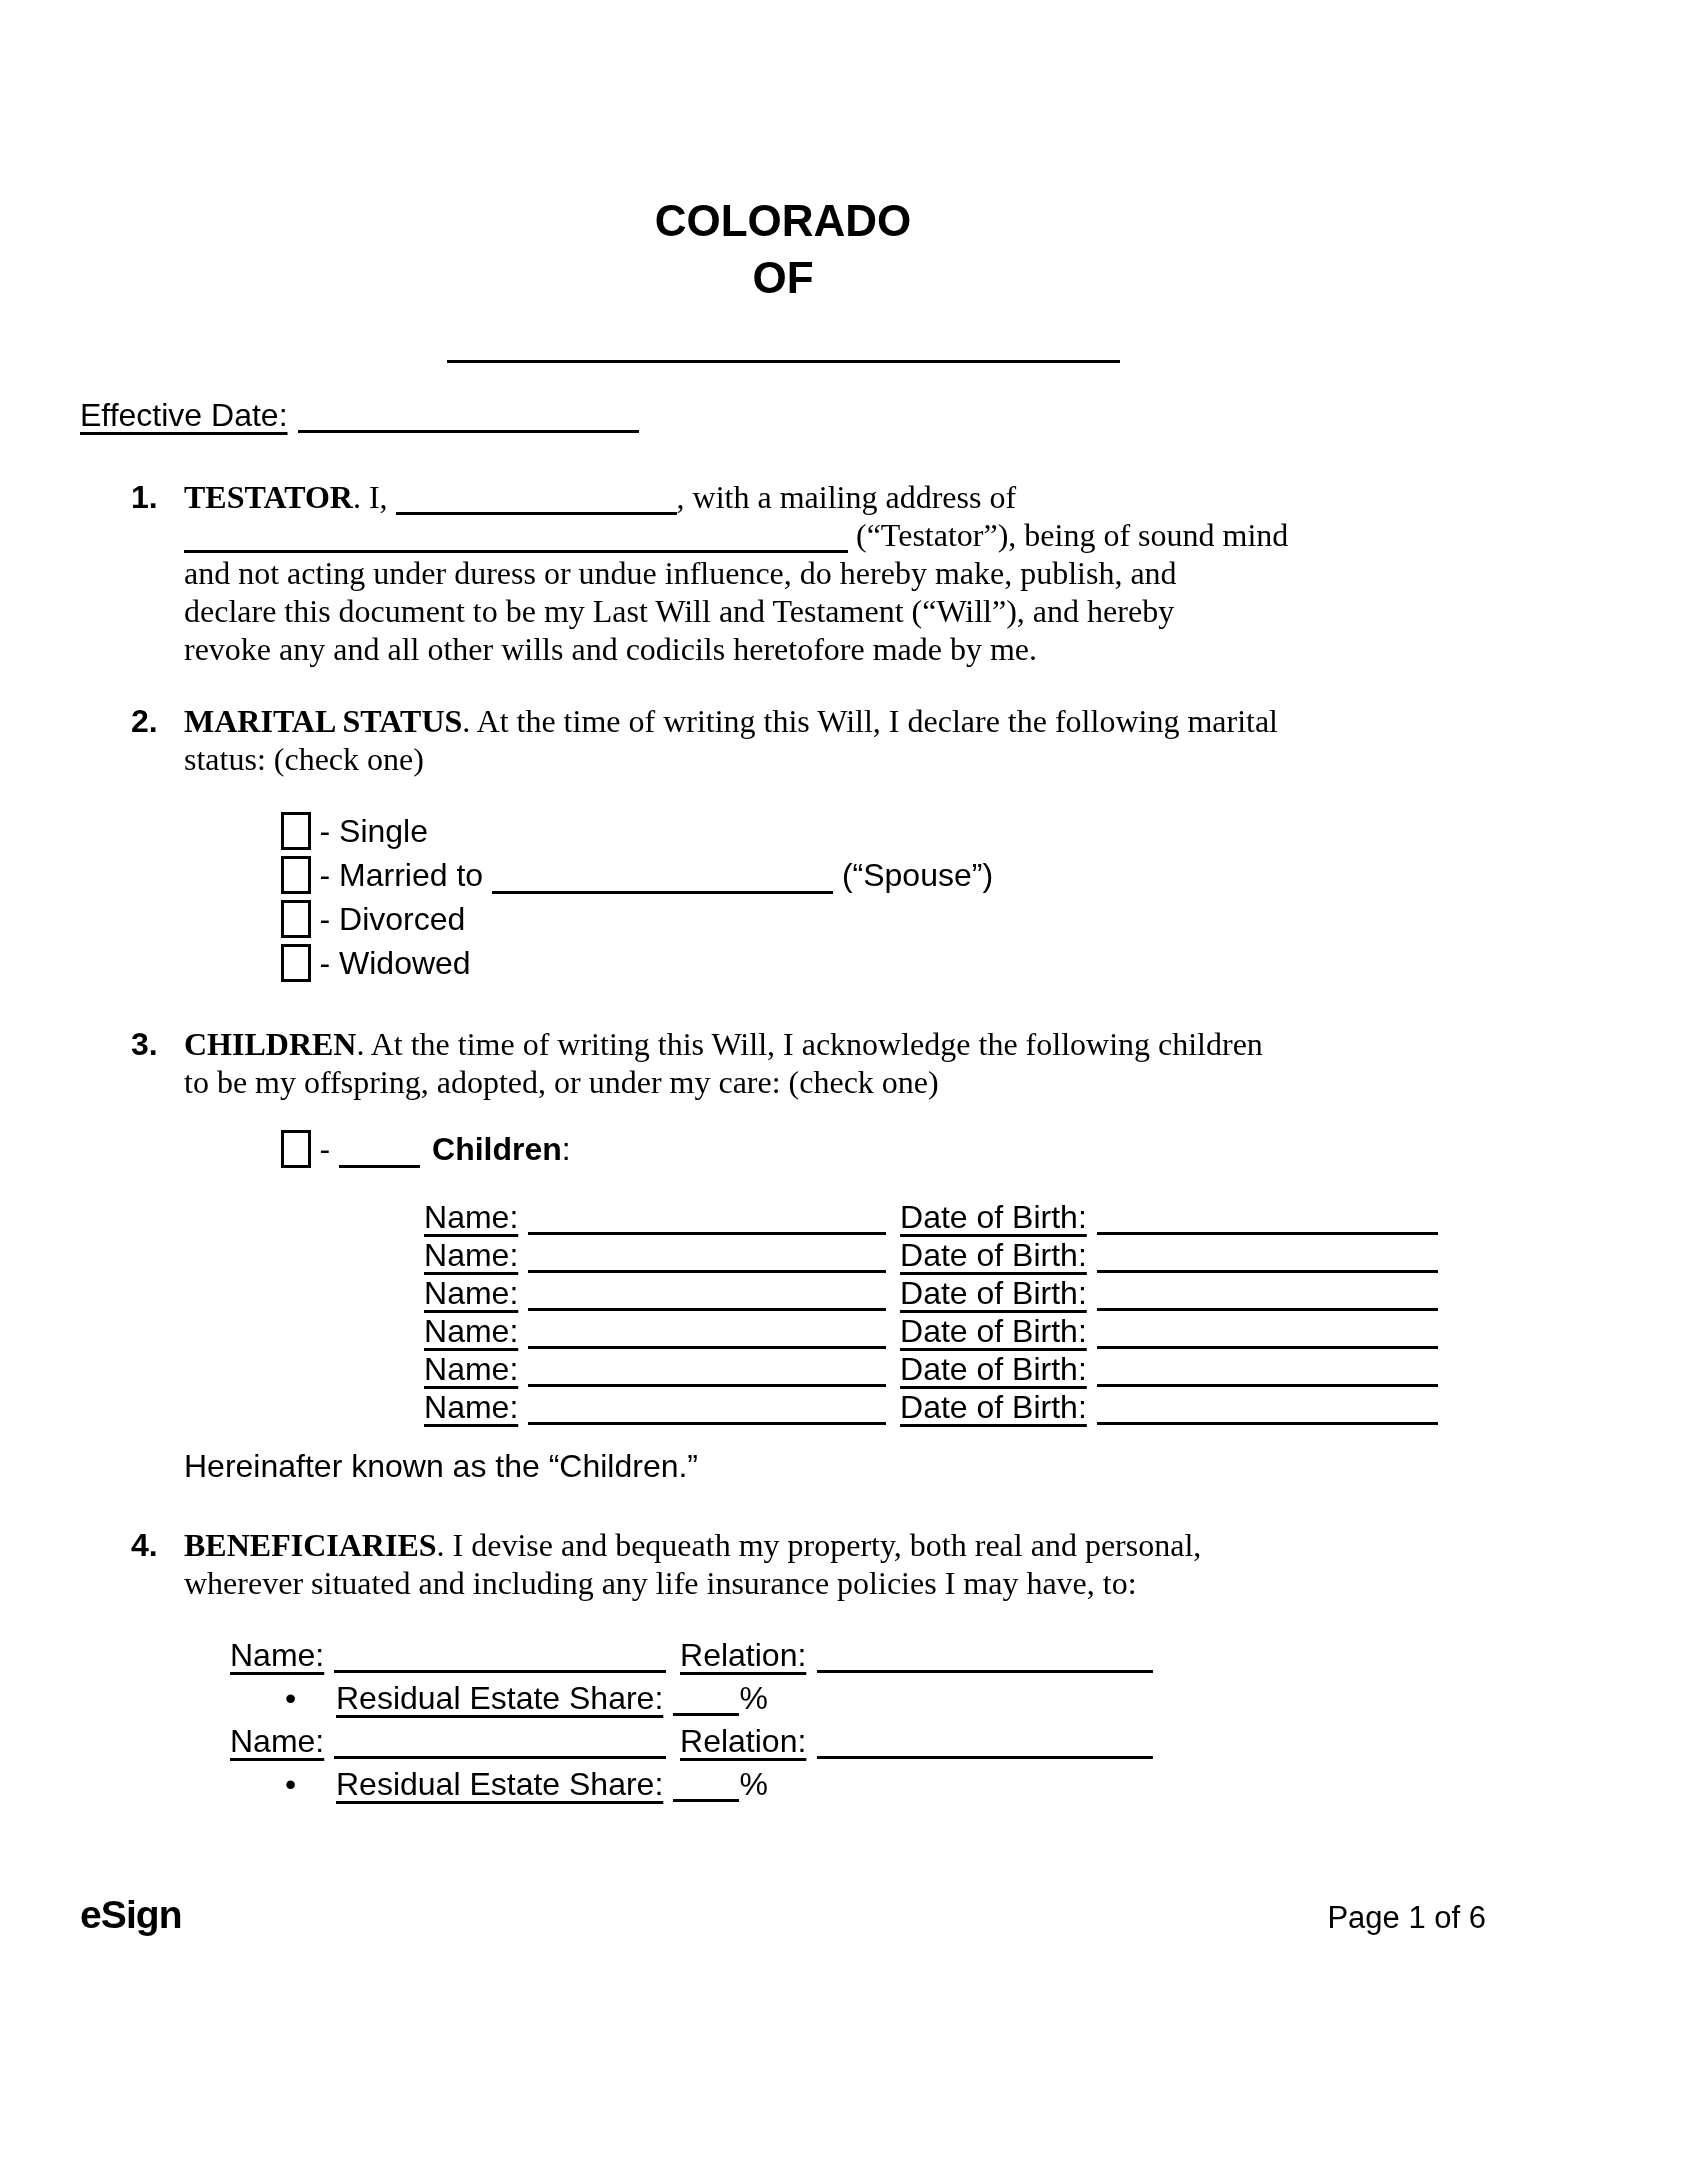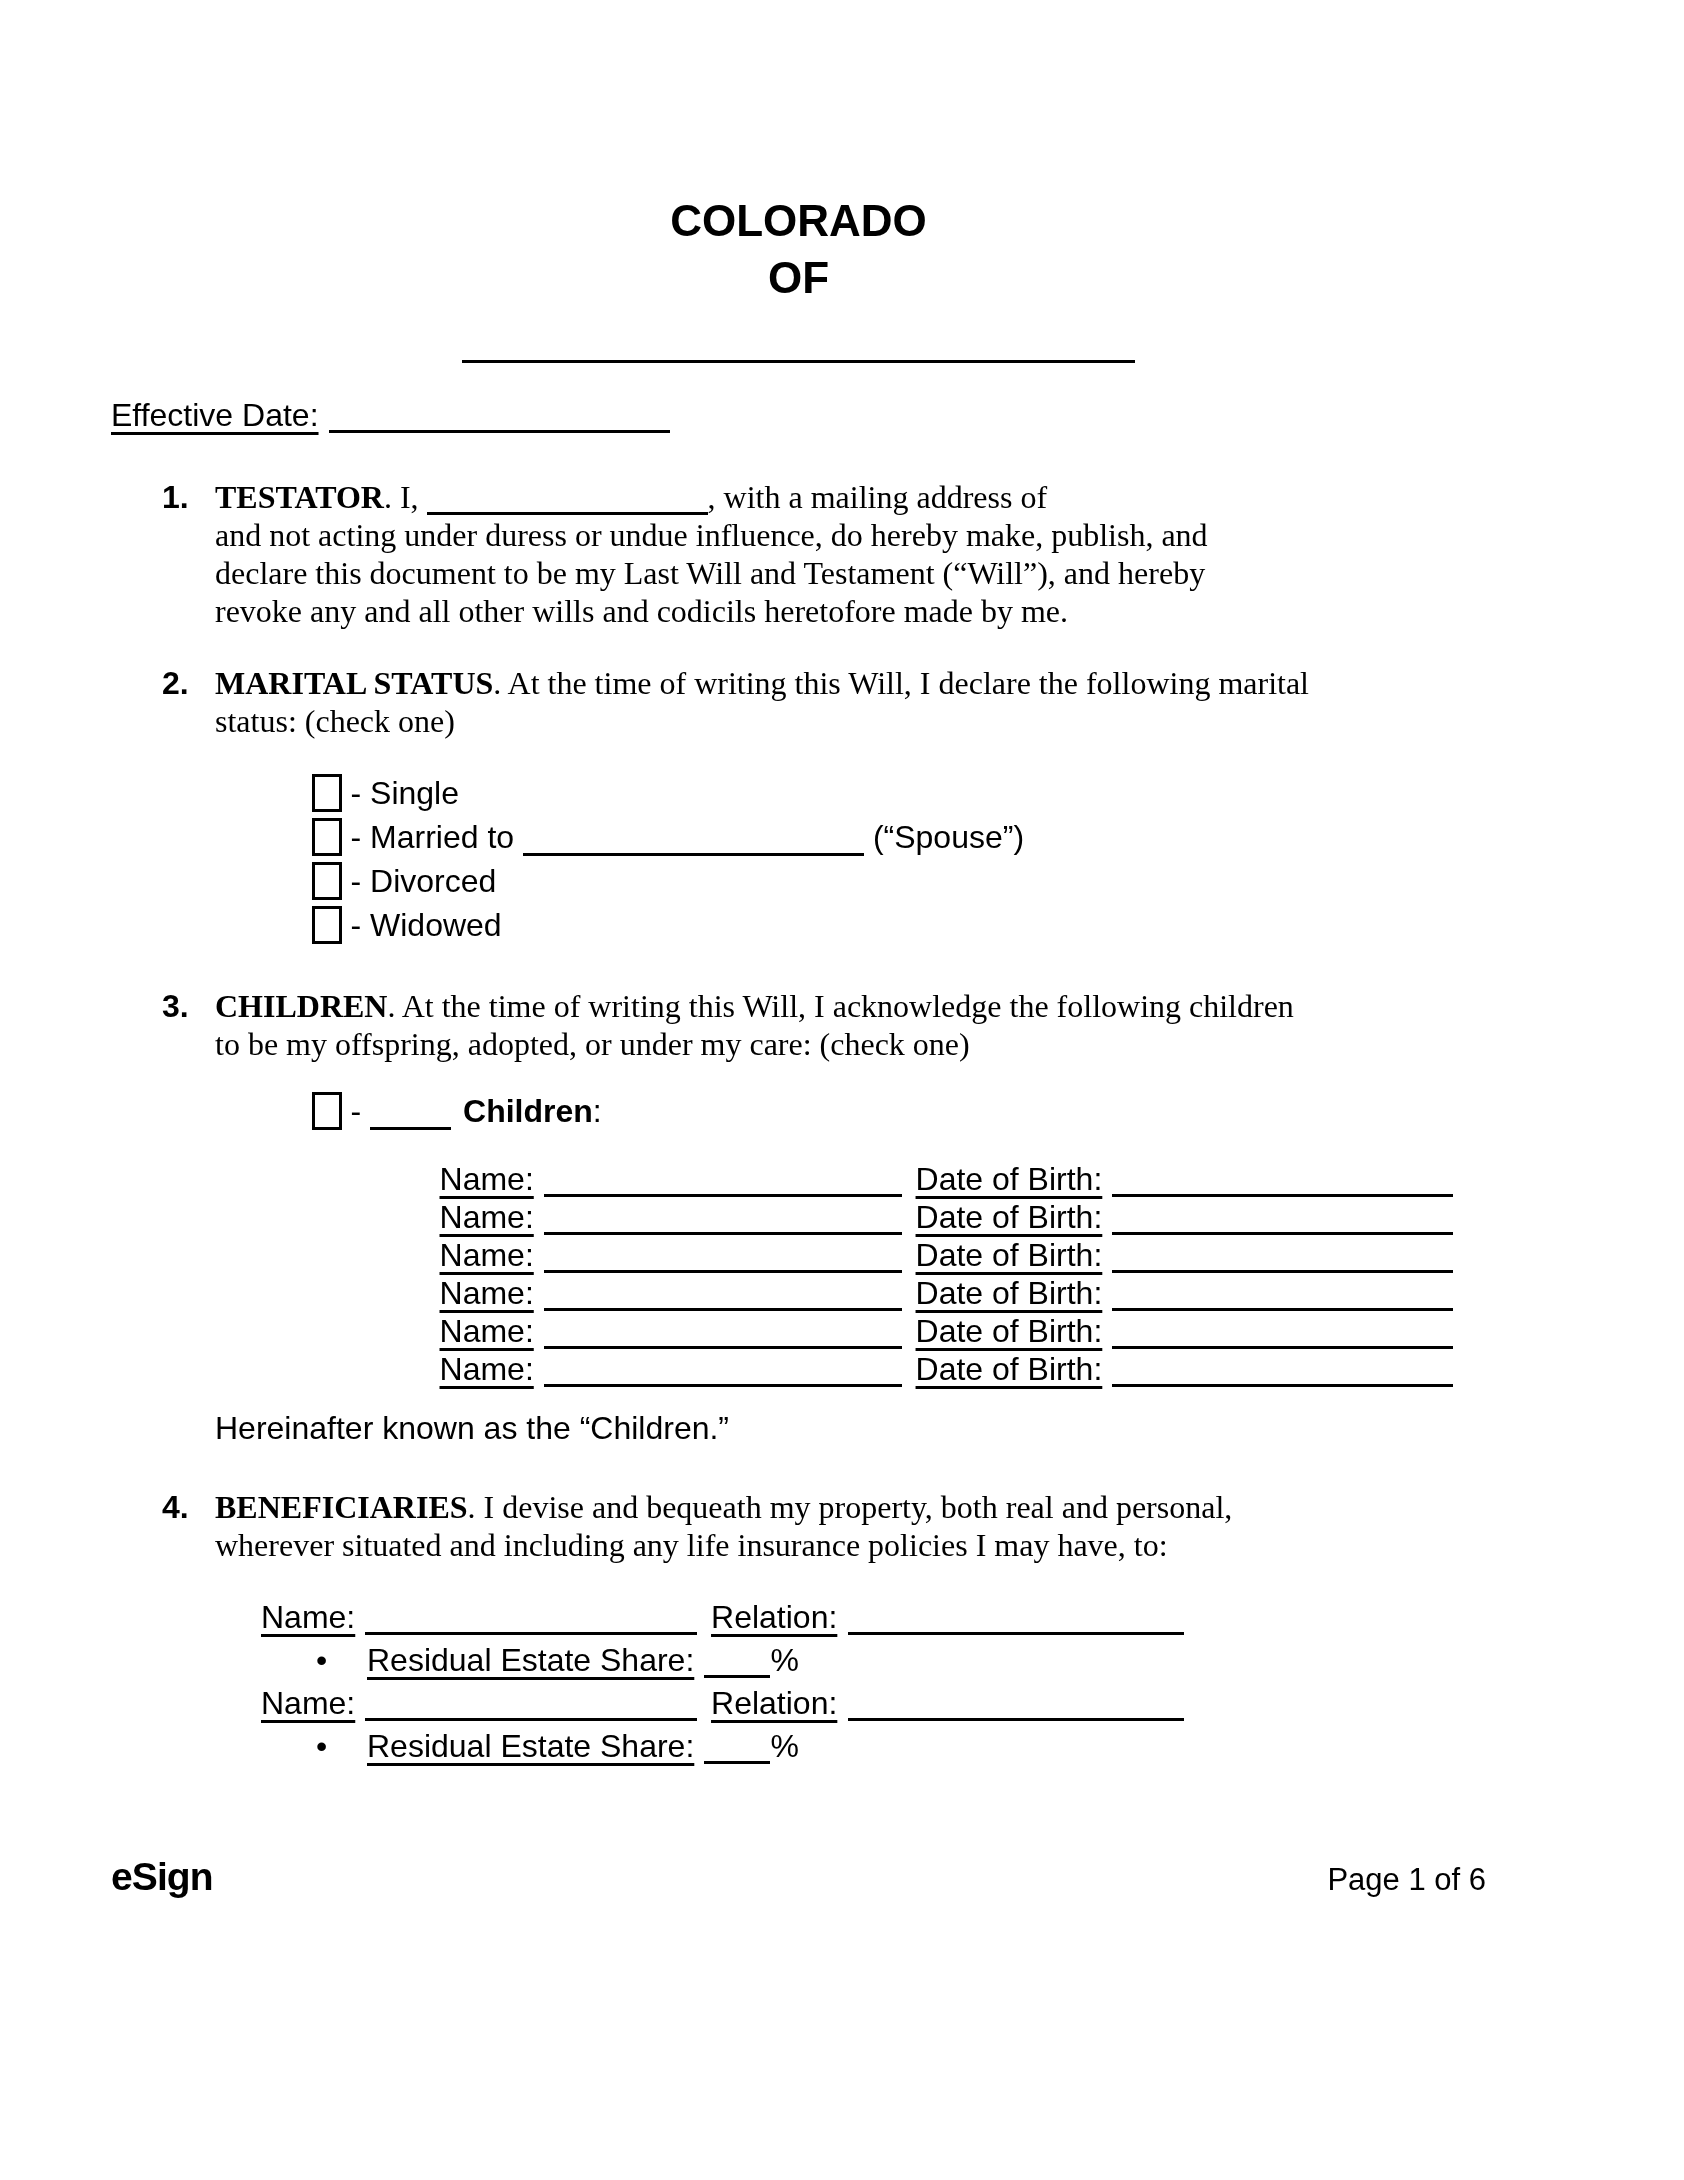--- a/index.html
+++ b/index.html
@@ -3,21 +3,21 @@
 <meta charset="utf-8">
 <style>
   html,body{margin:0;padding:0;background:#ffffff;}
   .page{
     position:relative;
     width:1682px;height:2181px;
     background:#fff;color:#000;
     font-family:"Liberation Sans",sans-serif;
     font-size:32px;line-height:38px;
     box-sizing:border-box;
-    padding:192px 196px 0 111px;
+    padding:192px 196px 0 80px;
     overflow:hidden;
   }
   .title{text-align:center;font-weight:700;font-size:44px;line-height:57px;}
   .blank{display:inline-block;height:31px;border-bottom:3.4px solid #000;vertical-align:-6.8px;}
   .center-blank{text-align:center;margin-top:20.4px;height:41px;}
   .eff-row{margin-top:29px;white-space:nowrap;}
   .lbl{text-decoration:underline;text-decoration-thickness:3.4px;text-underline-offset:6px;}
   .sec{position:relative;margin-left:104px;}
   .num{position:absolute;left:-53px;top:0;font-weight:700;}
   .ln{white-space:nowrap;font-family:Liberation Serif, serif;}
@@ -51,20 +51,21 @@
     <div>OF</div>
   </div>
 
   <div class="center-blank"><span class="blank" style="width:673px"></span></div>
 
   <div class="eff-row"><span class="lbl">Effective Date:</span><span class="blank gap-l" style="width:341px"></span></div>
 
   <div class="sec mt52">
     <span class="num">1.</span>
     <div class="ln"><b>TESTATOR</b><span>. I, </span><span class="blank" style="width:281px"></span><span>, with a mailing address of</span></div>
+    <div class="ln"><span class="blank" style="width:664px"></span><span> (“Testator”), being of sound mind</span></div>
     <div class="ln">and not acting under duress or undue influence, do hereby make, publish, and</div>
     <div class="ln">declare this document to be my Last Will and Testament (“Will”), and hereby</div>
     <div class="ln">revoke any and all other wills and codicils heretofore made by me.</div>
   </div>
 
   <div class="sec mt40">
     <span class="num">2.</span>
     <div class="ln"><b>MARITAL STATUS</b><span>. At the time of writing this Will, I declare the following marital</span></div>
     <div class="ln">status: (check one)</div>
   </div>

